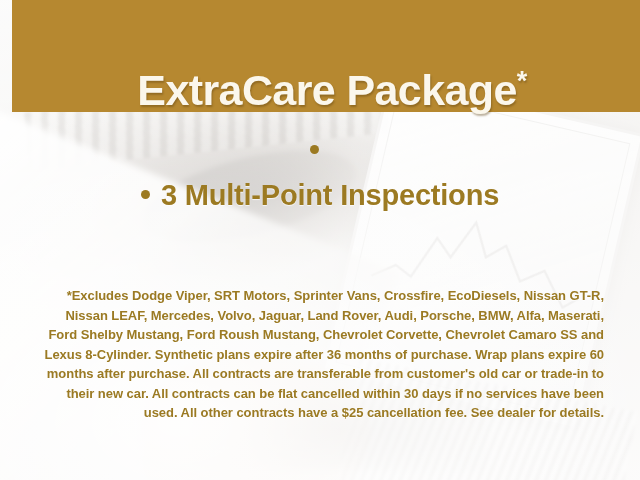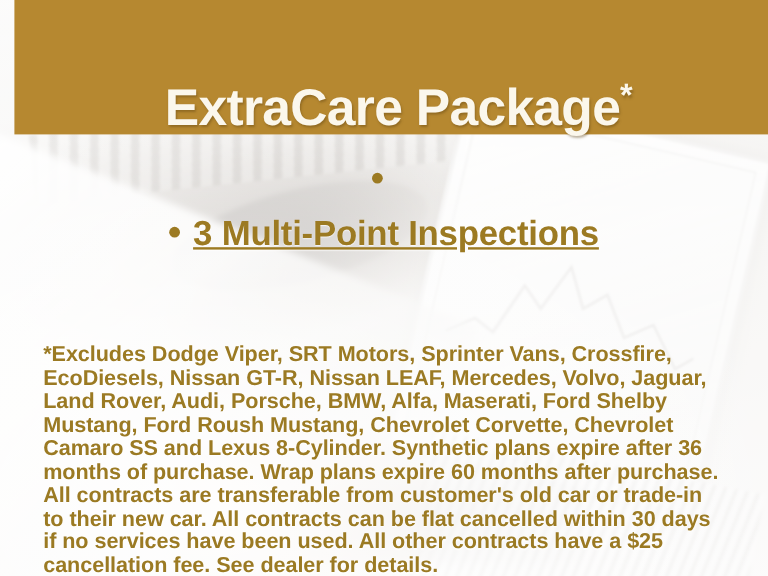--- a/index.html
+++ b/index.html
@@ -211,43 +211,43 @@
   .benefit-line {
     color: #9c7a22;
     font-size: 29px;
     font-weight: bold;
     letter-spacing: -0.2px;
     line-height: 1;
     margin: 0 0 16px 0;
     white-space: nowrap;
     text-shadow: 0 1px 1px rgba(255,255,255,0.75);
   }
-  .benefit-line:last-child { margin-bottom: 0; text-decoration: underline; }
+  .benefit-line:last-child { margin-bottom: 0; }
   .benefit-bullet {
     display: inline-block;
     width: 9px;
     height: 9px;
     border-radius: 50%;
     background: #9c7a22;
     vertical-align: middle;
     margin-right: 11px;
     position: relative;
     top: -3px;
   }
 
   
   .disclaimer {
     position: absolute;
     left: 36px;
     right: 36px;
     top: 286px;
     z-index: 4;
-    text-align: left;
+    text-align: right;
     color: #9b7a23;
-    font-size: 18px;
+    font-size: 13px;
     font-weight: bold;
     line-height: 19.5px;
     letter-spacing: -0.05px;
     text-shadow: 0 1px 1px rgba(255,255,255,0.80);
   }
 </style>
 </head>
 <body>
 
 <div class="promo-card">

